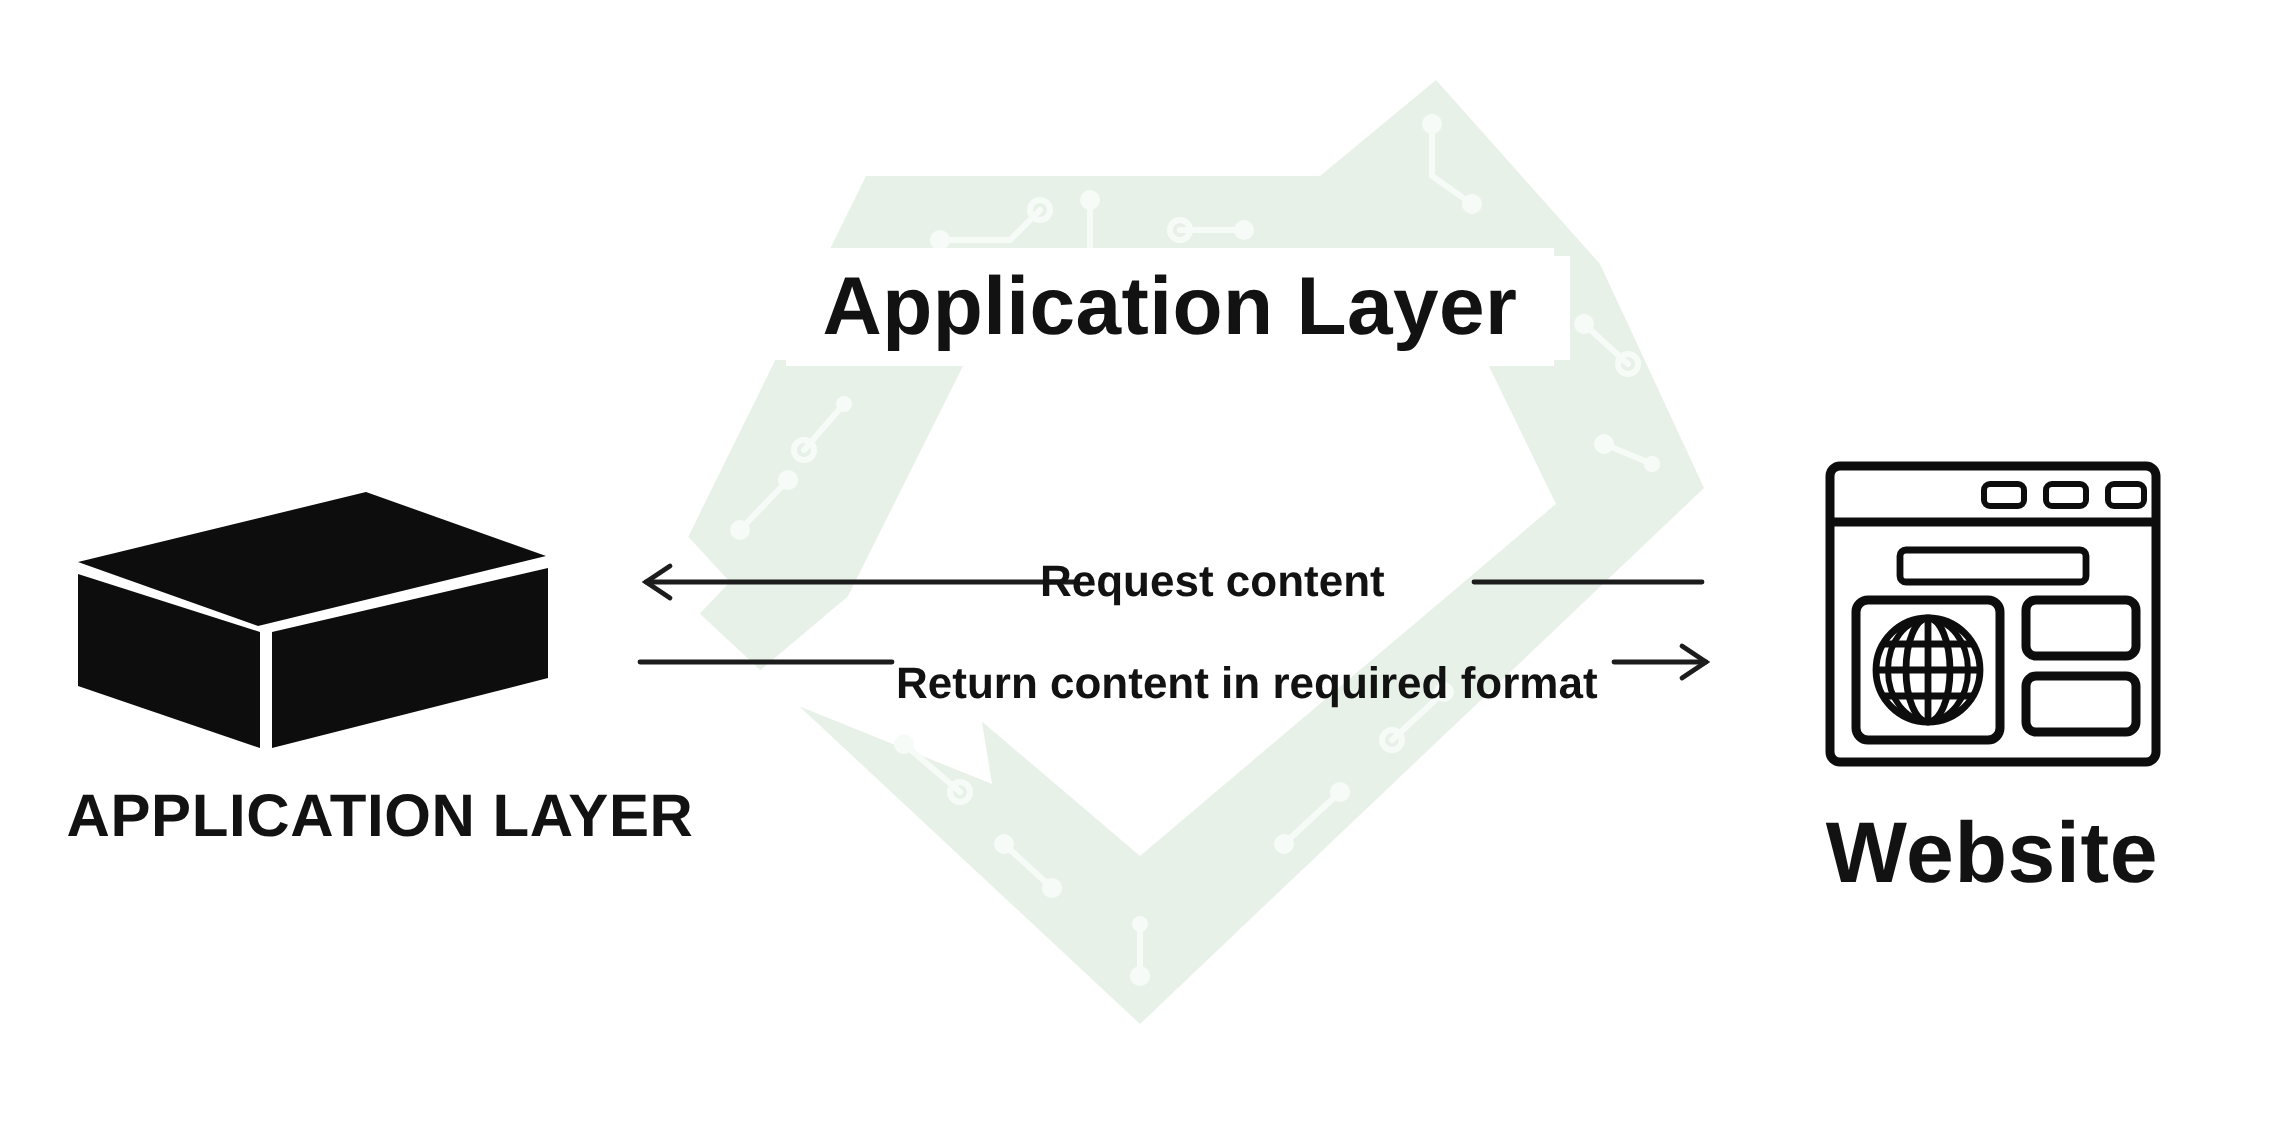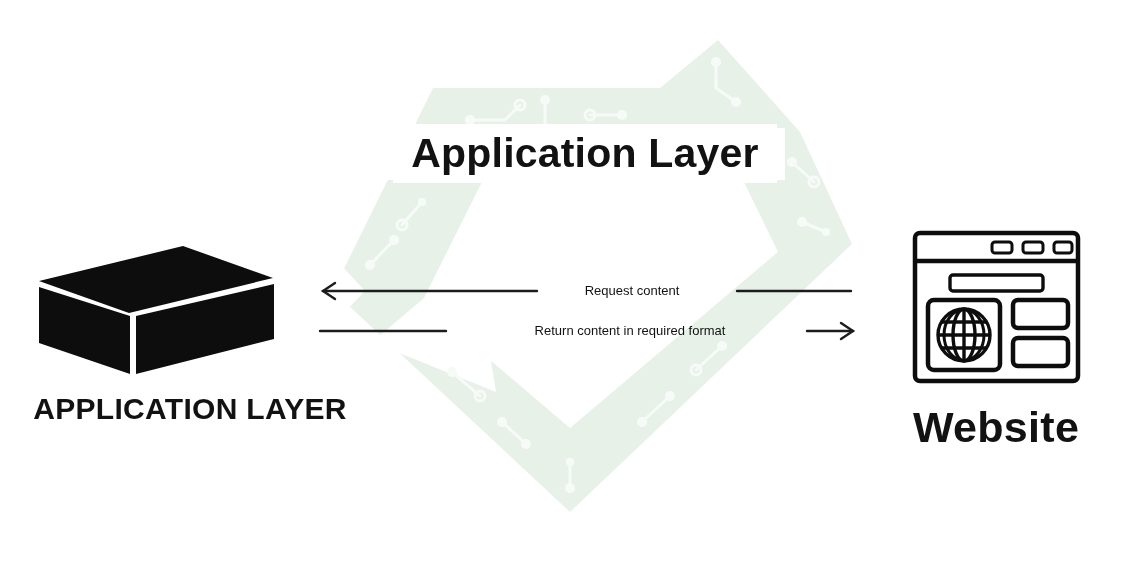--- a/index.html
+++ b/index.html
@@ -37,25 +37,25 @@
   .node-label{
     font-weight:700;z-index:1;text-align:center;letter-spacing:.3px;
     white-space:nowrap;
   }
   #app-layer-label{left:12px;width:356px;top:392px;font-size:30px;}
   #website-label{left:908px;width:176px;top:403px;font-size:43px;}
   
   .arrow-svg{z-index:1;}
   .arrow-line{stroke:var(--line,#1c1c1c);stroke-width:2.4;fill:none;stroke-linecap:round;}
   .arrow-label{
-    z-index:2;font-size:13px;font-weight:400;text-align:center;
+    z-index:2;font-size:22px;font-weight:700;text-align:left;
     height:24px;line-height:24px;white-space:nowrap;
   }
   #request-label{left:520px;top:279px;width:224px;}
-  #return-label{left:448px;top:319px;width:364px;}
+  #return-label{left:448px;top:330px;width:364px;}
   
   #browser-icon{left:910px;top:228px;z-index:1;}
   .b-stroke{stroke:var(--icon-fill,#0d0d0d);fill:none;}
   .sw-thick{stroke-width:4.5;}
   .sw-mid{stroke-width:3.4;}
   .sw-thin{stroke-width:3;}
 </style>
 </head>
 <body>
 

